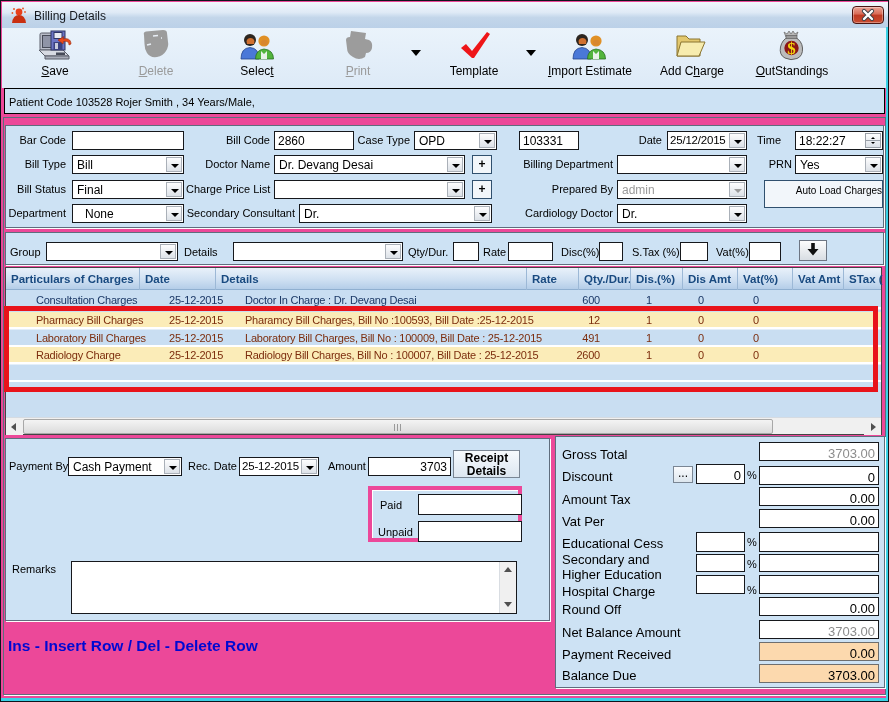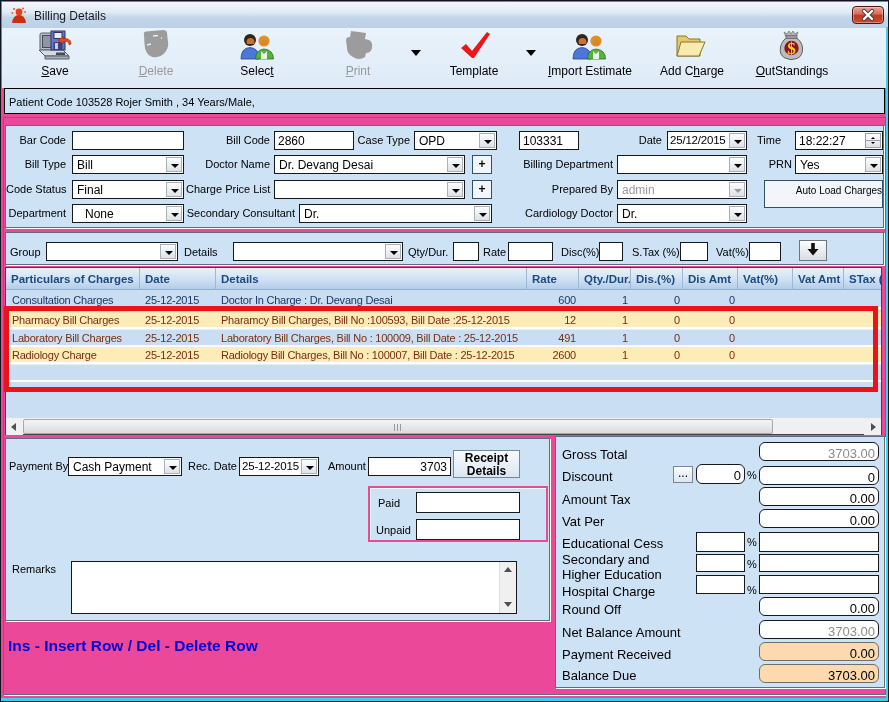--- a/index.html
+++ b/index.html
@@ -37,33 +37,33 @@
 .cmb.dis .b:after{border-top-color:#9a9a9a;}
 .spin .sp{position:absolute;right:1px;top:1px;bottom:1px;width:16px;border:1px solid #9aa0a8;background-image:linear-gradient(to bottom,rgba(0,0,0,0) 0 47%,#9aa0a8 47% 53%,rgba(0,0,0,0) 53%),linear-gradient(#fdfdfe,#dde2e8);}
 .spin .sp:before{content:"";position:absolute;left:5px;top:3px;border-left:2.5px solid transparent;border-right:2.5px solid transparent;border-bottom:2.5px solid #000;}
 .spin .sp:after{content:"";position:absolute;left:5px;bottom:3px;border-left:2.5px solid transparent;border-right:2.5px solid transparent;border-top:2.5px solid #000;}
 .num{text-align:right;}
 .gray{color:#8c8c8c;}
 
 #ghead{position:absolute;left:0;top:0;width:875px;height:22px;background:linear-gradient(#e9f1fa,#cfe0f2 55%,#b4cde8);border-bottom:1px solid #8fafd0;}
 .gh{position:absolute;top:0;height:22px;font-size:11.5px;font-weight:bold;color:#194a80;padding:5px 0 0 5px;border-right:1px solid #9cb8d6;white-space:nowrap;overflow:hidden;}
 .grow{position:absolute;left:0;width:875px;height:15px;font-size:11px;box-shadow:0 2.5px 0 #fff;}
-.grow span{position:absolute;top:2px;white-space:nowrap;overflow:hidden;letter-spacing:-0.22px;}
+.grow span{position:absolute;top:2px;white-space:nowrap;overflow:hidden;letter-spacing:-0.22px;margin-left:24px;}
 .grow .rn{text-align:right;}
 #hscroll{position:absolute;left:0;bottom:0;width:875px;height:17px;background:#f0f0f0;border-top:1px solid #d5dbe2;}
 .sbtn{position:absolute;top:0;width:17px;height:17px;background:#f0f0f0;}
 .arr{position:absolute;top:5px;width:0;height:0;border-top:4px solid transparent;border-bottom:4px solid transparent;}
 .arr.l{left:5px;border-right:5px solid #505050;}
 .arr.r{right:5px;border-left:5px solid #505050;}
 .sthumb{position:absolute;left:17px;top:1px;width:750px;height:15px;background:linear-gradient(#f4f4f4,#dcdcdc);border:1px solid #a8a8a8;border-radius:2px;}
 .sthumb:after{content:"";position:absolute;left:50%;top:4px;width:8px;height:7px;margin-left:-4px;
  background:repeating-linear-gradient(90deg,#9a9a9a 0 1px,transparent 1px 3px);}
 
 .tl{left:6px;font-size:13px;}
-#totpanel .num{font-size:13px;padding-top:3px;border-radius:6px;}
+#totpanel .num{font-size:13px;padding-top:3px;}
 
 .vsc{position:absolute;right:0;top:0;bottom:0;width:17px;background:#f0f0f0;border-left:1px solid #d9dde2;}
 .vbtn{position:absolute;left:0;width:17px;height:16px;background:#f0f0f0;}
 .varr{position:absolute;left:4px;width:0;height:0;border-left:4px solid transparent;border-right:4px solid transparent;}
 .varr.u{top:5px;border-bottom:5px solid #505050;}
 .varr.d{top:5px;border-top:5px solid #505050;}
 #clientpanel{z-index:0;}
 #edgeR{position:absolute;right:0;top:26px;width:2px;bottom:0;background:#3bd2e6;z-index:60;}
 #edgeB{position:absolute;left:0;bottom:0;width:100%;height:3px;background:#3bd2e6;z-index:60;}
 </style>
@@ -195,21 +195,21 @@
     <div class="cmb" style="left:611px;top:29px;width:130px;height:19px;">
         <span class="v"></span>
         <span class="b"></span>
       </div>
     <div class="lbl" style="left:740px;top:32px;width:46px;text-align:right;">PRN</div>
     <div class="cmb" style="left:789px;top:29px;width:88px;height:19px;">
         <span class="v">Yes</span>
         <span class="b"></span>
       </div>
 
-    <div class="lbl" style="left:0;top:57px;width:60px;text-align:right;">Code Status</div>
+    <div class="lbl" style="left:0;top:57px;width:60px;text-align:right;">Bill Status</div>
     <div class="cmb" style="left:66px;top:54px;width:112px;height:19px;">
         <span class="v">Final</span>
         <span class="b"></span>
       </div>
     <div class="lbl" style="left:180px;top:57px;width:84px;text-align:right;">Charge Price List</div>
     <div class="cmb" style="left:268px;top:54px;width:191px;height:19px;">
         <span class="v"></span>
         <span class="b"></span>
       </div>
     <div class="btn" style="left:466px;top:54px;width:20px;height:19px;line-height:17px;font-weight:bold;">+</div>
@@ -335,21 +335,21 @@
         <span class="b"></span>
       </div>
     <div class="lbl" style="left:182px;top:21px;">Rec. Date</div>
     <div class="cmb" style="left:233px;top:18px;width:80px;height:19px;">
         <span class="v" style="left:2px;font-size:11.5px;letter-spacing:-0.2px;">25-12-2015</span>
         <span class="b"></span>
       </div>
     <div class="lbl" style="left:322px;top:21px;">Amount</div>
     <div class="tbx num" style="left:362px;top:18px;width:83px;height:19px;">3703</div>
     <div class="btn" style="left:447px;top:11px;width:67px;height:28px;font-weight:bold;line-height:13px;padding-top:1px;background:linear-gradient(#f6fafd,#dce6f0);border:1px solid #7a8694;">Receipt<br>Details</div>
-    <div class="abs" style="left:362px;top:47px;width:180px;height:56px;border:2px solid #ec4899;box-shadow:inset 1px 1px 0 #fff;">
+    <div class="abs" style="left:362px;top:47px;width:154px;height:56px;border:4px solid #ec4899;box-shadow:inset 1px 1px 0 #fff;">
       <div class="lbl" style="left:8px;top:9px;">Paid</div>
       <div class="tbx" style="left:46px;top:4px;width:104px;height:21px;"></div>
       <div class="lbl" style="left:6px;top:36px;">Unpaid</div>
       <div class="tbx" style="left:46px;top:31px;width:104px;height:21px;"></div>
     </div>
     <div class="lbl" style="left:6px;top:124px;">Remarks</div>
     <div class="tbx" style="left:65px;top:122px;width:446px;height:53px;">
       <div class="vsc">
         <div class="vbtn" style="top:0;">
             <span class="varr u"></span>

